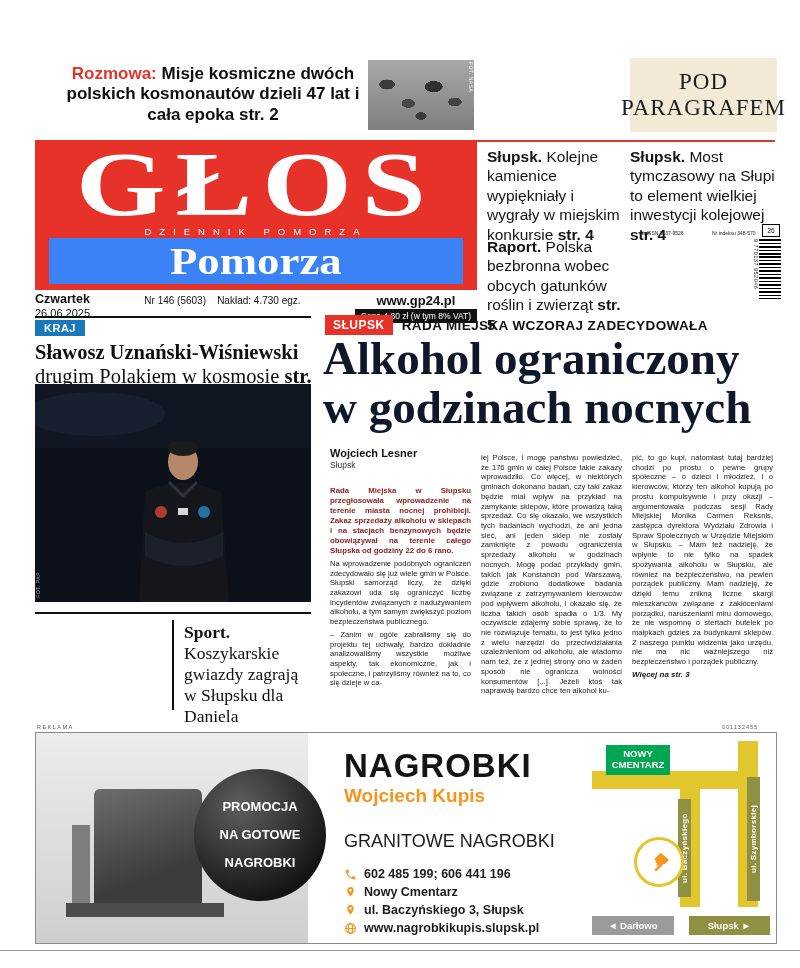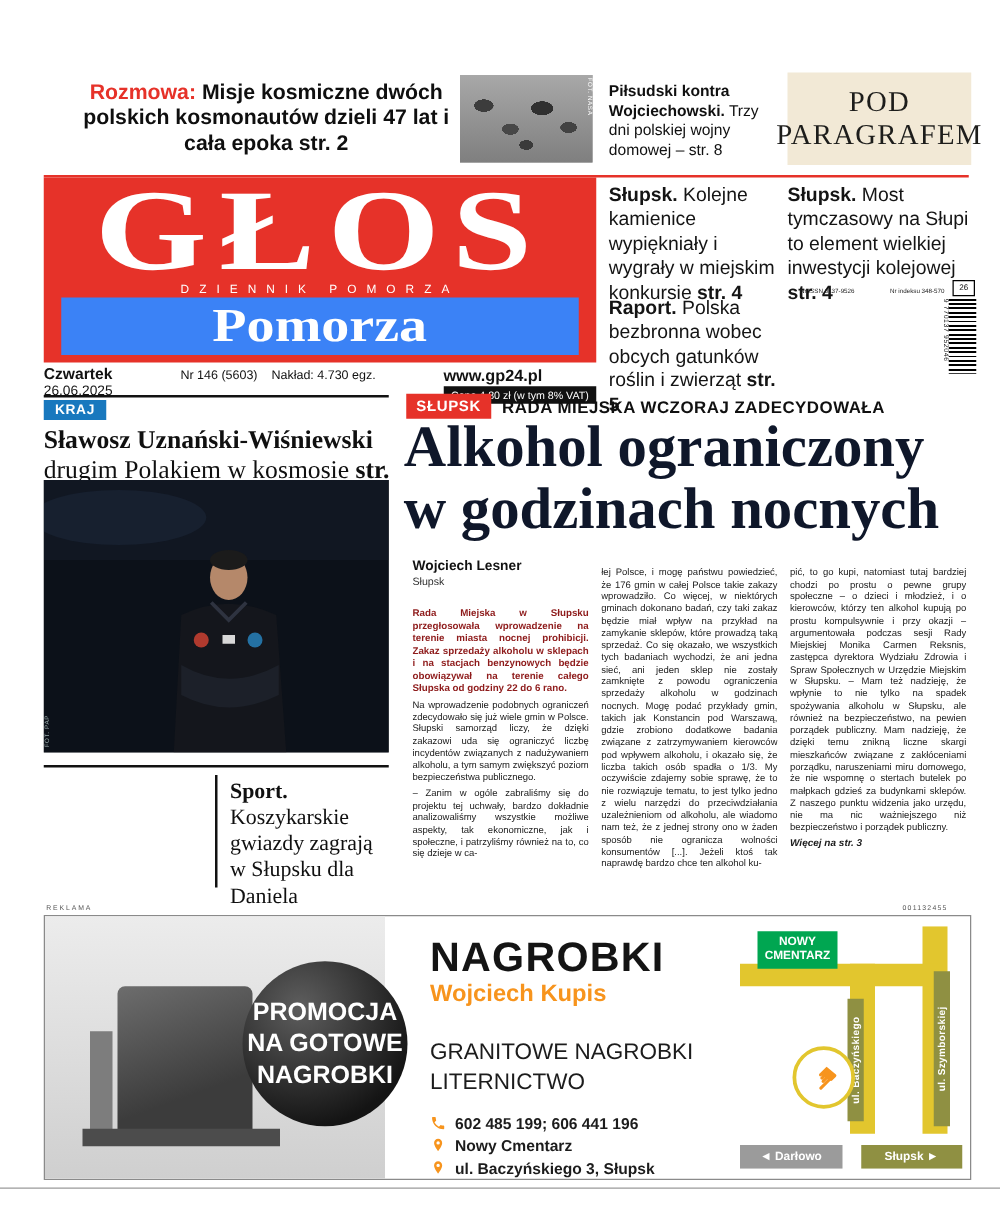--- a/index.html
+++ b/index.html
@@ -38,21 +38,21 @@
   .mh-ribbon{position:absolute;left:14px;right:14px;bottom:6px;height:46px;background:#3b82f6;
              display:flex;align-items:center;justify-content:center;color:#fff;
              font-weight:700;font-size:38px;}
   .mh-ribbon span{display:inline-block;transform:scaleX(1.18);}
   
   .dateline{left:35px;top:293px;width:442px;display:flex;justify-content:space-between;
             align-items:flex-start;font-size:10px;}
   .dl-day{font-weight:700;font-size:12.5px;line-height:1.1;}
   .dl-date{font-size:11px;}
   .dl-mid{margin-top:2px;white-space:nowrap;}
-  .dl-right{display:flex;flex-direction:column;align-items:flex-start;gap:1px;}
+  .dl-right{display:flex;flex-direction:column;align-items:center;gap:1px;}
   .dl-site{font-weight:700;font-size:13px;}
   .dl-price{background:#111;color:#fff;font-size:8.5px;padding:2px 6px;}
   
   .brief{font-size:15.5px;line-height:1.25;color:#141414;}
   .brief b{font-weight:800;}
   .b1{left:487px;top:147px;width:136px;}
   .b2{left:630px;top:147px;width:147px;}
   .b3{left:487px;top:237px;width:138px;}
   
   .issn{font-size:5px;color:#222;}
@@ -103,21 +103,21 @@
          background:#fff;overflow:hidden;}
   .ad-photo{position:absolute;left:0;top:0;width:272px;height:100%;
             background:linear-gradient(180deg,#ececec,#cfcfcf);}
   .slab{position:absolute;left:58px;top:56px;width:108px;height:116px;border-radius:6px 6px 0 0;
         background:linear-gradient(160deg,#6d6d6d,#3c3c3c 70%);}
   .slab2{position:absolute;left:36px;top:92px;width:18px;height:80px;background:#7d7d7d;}
   .base{position:absolute;left:30px;top:170px;width:158px;height:14px;background:#4c4c4c;}
   .promo-circle{position:absolute;left:158px;top:36px;width:132px;height:132px;border-radius:50%;
       background:radial-gradient(circle at 35% 28%,#5e5e5e,#141414 75%);display:flex;
       flex-direction:column;align-items:center;justify-content:center;color:#fff;
-      font-weight:800;font-size:20px;line-height:1.25;text-align:right;}
+      font-weight:800;font-size:13px;line-height:1.25;text-align:right;gap:12px;}
   .ad-mid{position:absolute;left:308px;top:16px;width:252px;}
   .ad-title{font-weight:800;font-size:33px;letter-spacing:1px;color:#141414;line-height:1;}
   .ad-name{font-weight:700;font-size:19px;color:#f7941d;margin-top:3px;}
   .ad-lines{margin-top:22px;font-size:18px;color:#1c1c1c;line-height:1.35;}
   .contact{margin-top:14px;display:flex;flex-direction:column;gap:4px;}
   .crow{display:flex;align-items:center;gap:7px;font-size:12.5px;font-weight:700;color:#1c1c1c;}
   .crow svg{flex:0 0 auto;}
   
   .map{position:absolute;right:6px;top:8px;width:178px;height:194px;background:#fff;overflow:hidden;}
   .road{position:absolute;background:#e2c62e;}
@@ -150,25 +150,20 @@
   <div class="abs top-teaser">
     <span class="kick">Rozmowa:</span>
     <span>Misje kosmiczne dwóch polskich kosmonautów dzieli 47 lat i cała epoka</span>
     <b>str. 2</b>
   </div>
 
   <div class="abs nasa">
     <span class="credit">FOT. NASA</span>
   </div>
 
-  <div class="abs pils">
-    <b>Piłsudski kontra Wojciechowski.</b>
-    <span>Trzy dni polskiej wojny domowej</span>
-    <span>– str. 8</span>
-  </div>
 
   <div class="abs pod serif">
     <span>POD</span>
     <span>PARAGRAFEM</span>
   </div>
 
   <div class="abs redline"></div>
 
   <div class="abs masthead">
     <div class="mh-title serif">
@@ -295,21 +290,20 @@
       <span>PROMOCJA</span>
       <span>NA GOTOWE</span>
       <span>NAGROBKI</span>
     </div>
 
     <div class="ad-mid">
       <div class="ad-title">NAGROBKI</div>
       <div class="ad-name">Wojciech Kupis</div>
       <div class="ad-lines">
         <div>GRANITOWE NAGROBKI</div>
-        <div>LITERNICTWO</div>
       </div>
       <div class="contact">
         <div class="crow">
           <svg width="13" height="13" viewBox="0 0 24 24">
             <path d="M6.6 10.8c1.4 2.8 3.8 5.1 6.6 6.6l2.2-2.2c.3-.3.7-.4 1-.2 1.1.4 2.3.6 3.6.6.6 0 1 .4 1 1V20c0 .6-.4 1-1 1C10.8 21 3 13.2 3 3.9 3 3.4 3.4 3 4 3h3.5c.6 0 1 .4 1 1 0 1.2.2 2.4.6 3.6.1.3 0 .7-.2 1l-2.3 2.2z" fill="#f7941d"></path>
           </svg>
           <span>602 485 199; 606 441 196</span>
         </div>
         <div class="crow">
           <svg width="13" height="13" viewBox="0 0 24 24">

